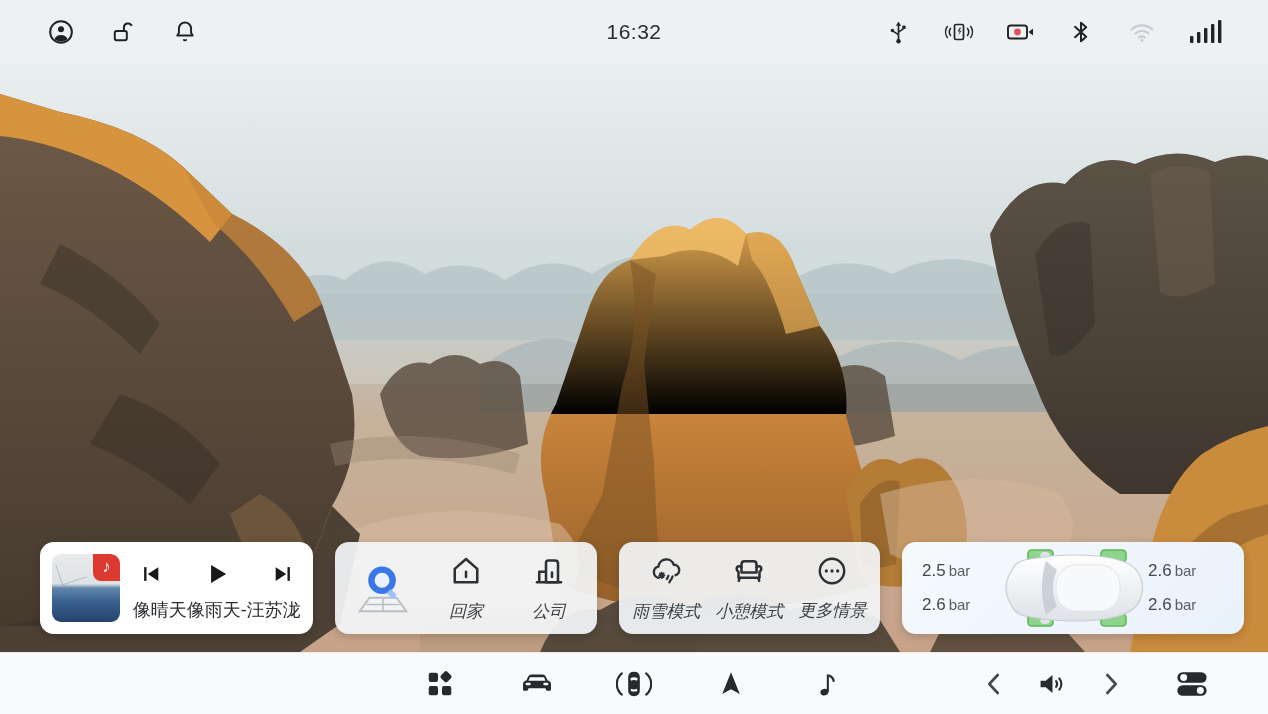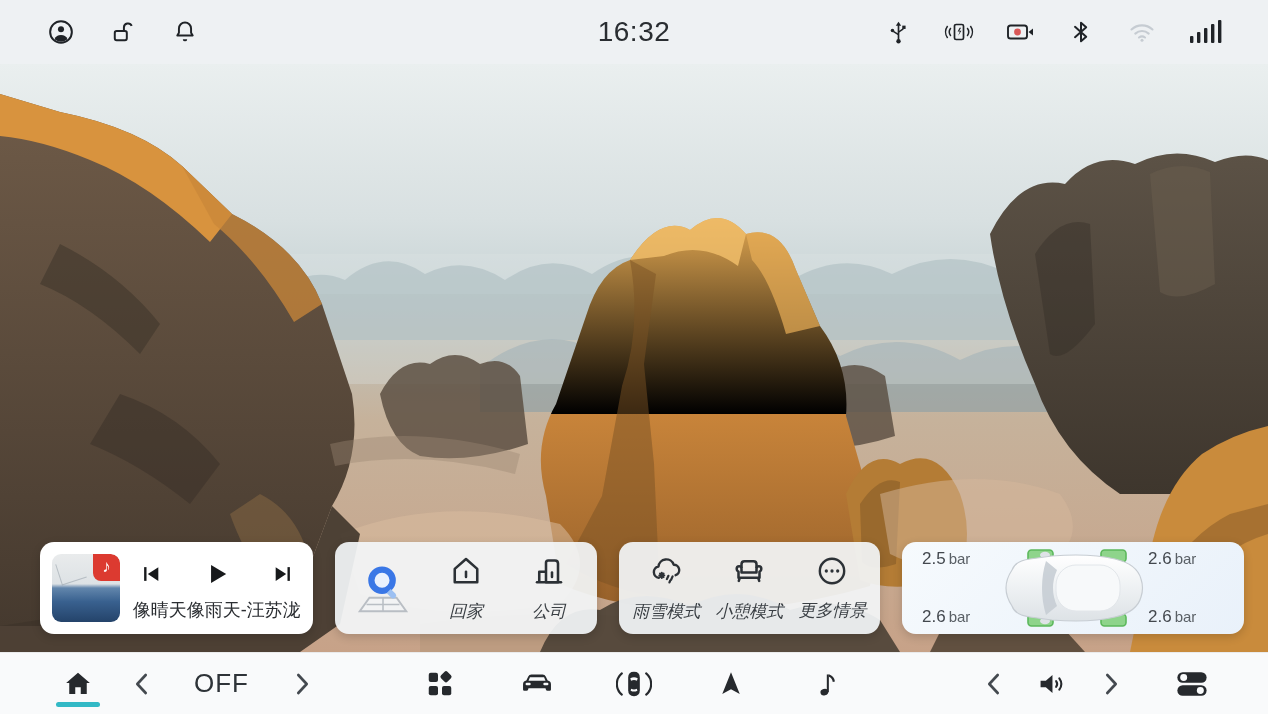--- a/index.html
+++ b/index.html
@@ -9,21 +9,21 @@
 
   
   .statusbar {
     position:absolute; top:0; left:0; width:100%; height:64px;
     background:#eef1f3; display:flex; align-items:center; z-index:30;
   }
   .sb-left { display:flex; align-items:center; gap:32px; padding-left:46px; }
   .sb-right { display:flex; align-items:center; gap:31px; padding-right:44px; margin-left:auto; }
   .sb-time {
     position:absolute; left:0; right:0; text-align:center;
-    font-size:28px; color:#292d31; letter-spacing:.5px;
+    font-size:21px; color:#292d31; letter-spacing:.5px;
   }
   .sb-icon { display:flex; align-items:center; justify-content:center; width:30px; height:30px; }
 
   
   .wallpaper { position:absolute; top:64px; left:0; width:1268px; height:588px; }
   .wallpaper svg { display:block; }
 
   
   .cards {
     position:absolute; top:542px; left:40px; right:24px; height:92px;
@@ -49,21 +49,21 @@
   .media-controls { display:flex; align-items:center; gap:42px; height:32px; }
   .media-controls .ctl { display:flex; align-items:center; justify-content:center; cursor:pointer; }
   .media-title { margin-top:8px; font-size:18px; color:#2a2d31; white-space:nowrap; }
 
   
   .triple { display:flex; align-items:stretch; padding:8px 6px; }
   .triple .col { flex:1 1 0; display:flex; flex-direction:column; align-items:center; justify-content:center; gap:7px; }
   .col .label { font-size:17px; color:#3a3f44; white-space:nowrap;font-style:italic; }
 
   
-  .card-tire { display:flex; align-items:stretch; padding:4px 20px; }
+  .card-tire { display:flex; align-items:stretch; padding:16px 20px; }
   .tire-col { display:flex; flex-direction:column; justify-content:space-between; padding:3px 0; }
   .tire-col.left { align-items:flex-start; width:76px; }
   .tire-col.right { align-items:flex-start; width:76px; }
   .tire-val { font-size:17px; color:#43484e; white-space:nowrap; }
   .tire-val .unit { font-size:15px; color:#5a6066; margin-left:3px; }
   .tire-car { flex:1; display:flex; align-items:center; justify-content:center; }
 
   
   .dock {
     position:absolute; bottom:0; left:0; width:100%; height:62px; background:#f9fafb;
@@ -370,39 +370,20 @@
           <span>2.6</span><span class="unit">bar</span>
         </span>
         <span class="tire-val">
           <span>2.6</span><span class="unit">bar</span>
         </span>
       </div>
     </div>
   </div>
 
   <div class="dock">
-    <div class="dock-left">
-      <span class="dock-item active">
-        <svg width="30" height="30" viewBox="0 0 24 24" fill="#26292d">
-          <path d="M12 3 L21.5 11.2 H19 V20 H14.2 V14.6 H9.8 V20 H5 V11.2 H2.5 Z"></path>
-        </svg>
-        <span class="active-bar"></span>
-      </span>
-      <span class="chev">
-        <svg width="17" height="24" viewBox="0 0 12 20" fill="none" stroke="#44494f" stroke-width="2.2" stroke-linecap="round" stroke-linejoin="round">
-          <path d="M9.5 2.5 L2.5 10 L9.5 17.5"></path>
-        </svg>
-      </span>
-      <span class="climate-value">OFF</span>
-      <span class="chev">
-        <svg width="17" height="24" viewBox="0 0 12 20" fill="none" stroke="#44494f" stroke-width="2.2" stroke-linecap="round" stroke-linejoin="round">
-          <path d="M2.5 2.5 L9.5 10 L2.5 17.5"></path>
-        </svg>
-      </span>
-    </div>
 
     <div class="dock-center">
       <span class="dock-item">
         <svg width="30" height="30" viewBox="0 0 24 24" fill="#26292d">
           <rect x="3" y="3" width="7.4" height="7.4" rx="1.6"></rect>
           <rect x="3" y="13.6" width="7.4" height="7.4" rx="1.6"></rect>
           <rect x="13.6" y="13.6" width="7.4" height="7.4" rx="1.6"></rect>
           <rect x="13.2" y="2.6" width="7.2" height="7.2" rx="1.6" transform="rotate(45 16.8 6.2)"></rect>
         </svg>
       </span>

